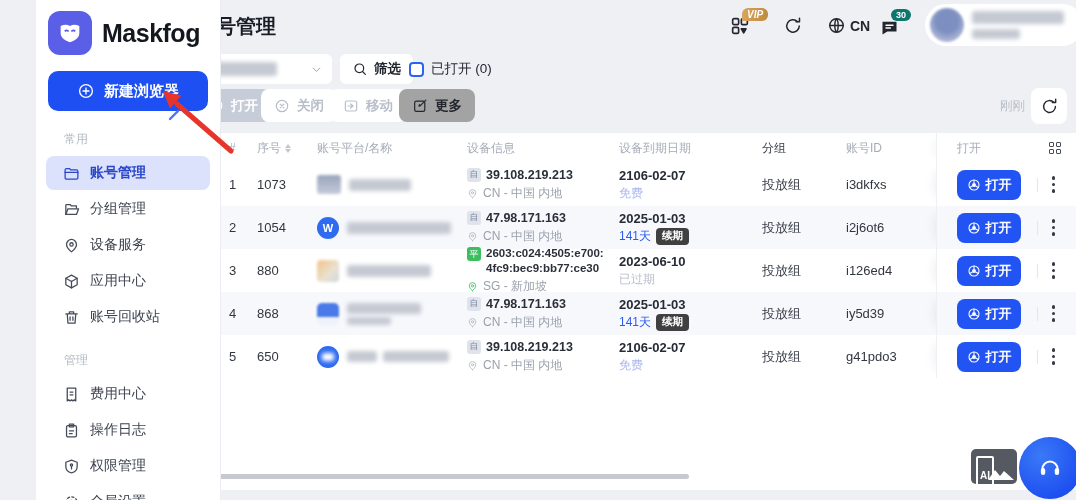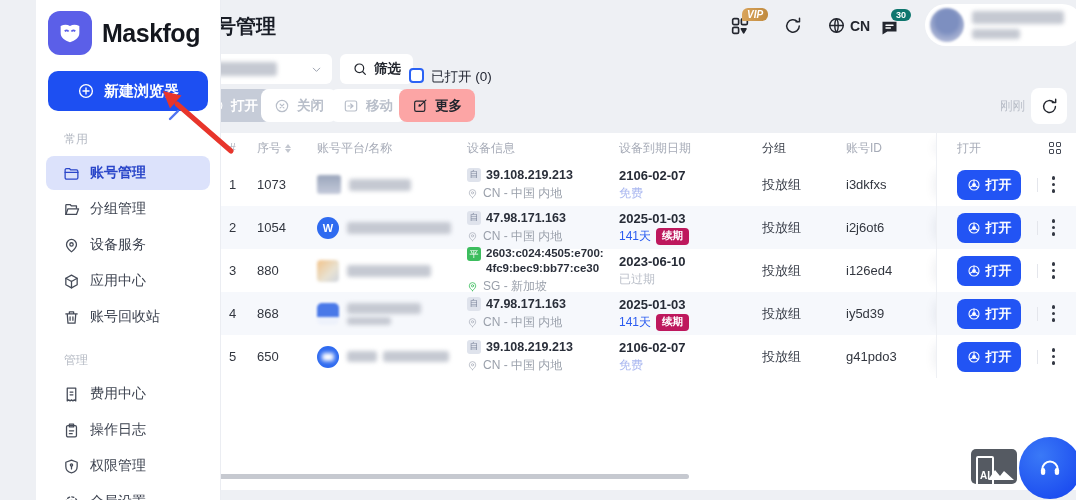--- a/index.html
+++ b/index.html
@@ -29,28 +29,28 @@
   .vip-badge { position:absolute; left:13px; top:-7px; background:linear-gradient(90deg,#d9a45c,#c08a3e); color:#fff; font-size:10px; font-weight:bold; font-style:italic; padding:1px 5px; border-radius:6px 6px 6px 1px; }
   .lang { position:absolute; left:827px; top:16px; display:flex; align-items:center; gap:4px; font-size:14px; font-weight:bold; color:#23262e; z-index:2; cursor:pointer; }
   .msg-badge { position:absolute; left:12px; top:-8px; background:#0f766e; color:#fff; font-size:9px; font-weight:bold; padding:1px 5px; border-radius:8px; }
   .avatar-pill { position:absolute; left:925px; top:4px; width:158px; height:42px; background:#fff; border-radius:21px; display:flex; align-items:center; padding-left:5px; gap:8px; z-index:2; cursor:pointer; }
   .avatar { width:34px; height:34px; border-radius:50%; background:radial-gradient(circle at 50% 40%, #7d8fc0 0 40%, #aab4d4 70%, #c7cde4); filter:blur(1px); }
   .blur-bar { background:#c5c9d2; filter:blur(2px); border-radius:3px; }
 
   
   .dropdown { position:absolute; left:196px; top:54px; width:136px; height:30px; background:#fff; border-radius:6px; display:flex; align-items:center; justify-content:space-between; padding:0 9px; z-index:2; cursor:pointer; color:#9aa0ad; }
   .filter-btn { position:absolute; left:340px; top:54px; height:30px; background:#fff; border-radius:6px; display:flex; align-items:center; gap:6px; padding:0 12px; font-size:13.5px; font-weight:bold; color:#22262e; z-index:2; cursor:pointer; }
-  .opened-chk { position:absolute; left:409px; top:68px; display:flex; gap:7px; font-size:13.5px; color:#232733; z-index:2; cursor:pointer; }
+  .opened-chk { position:absolute; left:409px; top:60px; display:flex; align-items:center; gap:7px; font-size:13.5px; color:#232733; z-index:2; cursor:pointer; }
   .chk { width:15px; height:15px; border:2px solid #2a62f5; border-radius:4px; background:#fff; flex:0 0 auto; }
 
   
   .act-btn { position:absolute; top:89px; height:33px; border-radius:8px; display:flex; align-items:center; gap:7px; padding:0 13px; font-size:13.5px; font-weight:bold; z-index:2; cursor:pointer; }
   .act-open { left:196px; background:#c6ccd8; color:#fff; }
   .act-dis  { background:#fff; color:#b9bfca; }
-  .act-more { background:#fca5a5; color:#22262e; }
+  .act-more { background:#a3a3a3; color:#22262e; }
   .refresh-note { position:absolute; left:1000px; top:98px; font-size:12.5px; color:#b9bec8; z-index:2; }
   .refresh-btn { position:absolute; left:1031px; top:88px; width:36px; height:36px; background:#fff; border-radius:8px; display:flex; align-items:center; justify-content:center; color:#23262e; z-index:2; cursor:pointer; }
 
   
   .card { position:absolute; left:185px; top:133px; width:891px; height:357px; background:#fff; z-index:1; }
   .t-head, .t-row { display:flex; align-items:center; }
   .t-head { height:30px; font-size:12px; color:#a6abb7; }
   .t-row { height:43px; font-size:13px; color:#32363f; }
   .t-row.alt { background:#f6f8fc; }
   .c-check { width:44px; padding-left:17px; display:flex; align-items:center; }
@@ -74,21 +74,21 @@
   .ip-badge.green { background:#3cbd5e; color:#fff; }
   .ip-text { font-size:12.5px; font-weight:bold; color:#2a2f3a; max-width:122px; word-break:break-all; line-height:1.3; }
   .loc-line { display:flex; align-items:center; gap:5px; font-size:12px; color:#9aa0ab; }
   .pin { color:#b0b5c0; }
   .pin.green { color:#3cbd5e; }
   .exp-date { font-weight:bold; color:#262b36; font-size:13px; }
   .exp-sub { font-size:12px; display:flex; align-items:center; gap:5px; }
   .exp-free { color:#a9b7f0; }
   .exp-days { color:#2b5cf0; }
   .exp-expired { color:#b9bec8; }
-  .renew-badge { background:#be185d; color:#fff; font-size:10.5px; padding:1.5px 6px; border-radius:4px; font-weight:bold; }
+  .renew-badge { background:#404040; color:#fff; font-size:10.5px; padding:1.5px 6px; border-radius:4px; font-weight:bold; }
   .open-btn { width:64px; height:30px; background:#2254f4; border-radius:8px; color:#fff; display:flex; align-items:center; justify-content:center; gap:5px; font-size:13px; font-weight:bold; cursor:pointer; }
   .row-div { width:1px; height:14px; background:#e4e6ec; margin-left:auto; }
   .kebab { display:flex; flex-direction:column; gap:3px; padding:4px 6px; margin-left:8px; cursor:pointer; }
   .kebab i { width:3.5px; height:3.5px; border-radius:50%; background:#343944; }
 
   .plat-ic-img { width:24px; height:19px; border-radius:3px; background:linear-gradient(#9aa5bb,#c4cada); filter:blur(1.5px); }
   .plat-ic-w { width:22px; height:22px; border-radius:50%; background:#2f6bf0; color:#fff; font-size:11px; font-weight:bold; display:flex; align-items:center; justify-content:center; }
   .plat-ic-or { width:22px; height:22px; border-radius:4px; background:linear-gradient(135deg,#f2c38a,#e8e2d2 60%,#cfd4de); filter:blur(1.5px); }
   .plat-ic-bl { width:22px; height:22px; border-radius:5px; background:linear-gradient(#4a79e8 65%,#eef2fb 65%); filter:blur(1px); }
   .plat-ic-m { width:22px; height:22px; border-radius:50%; background:#2f6bf0; position:relative; }

